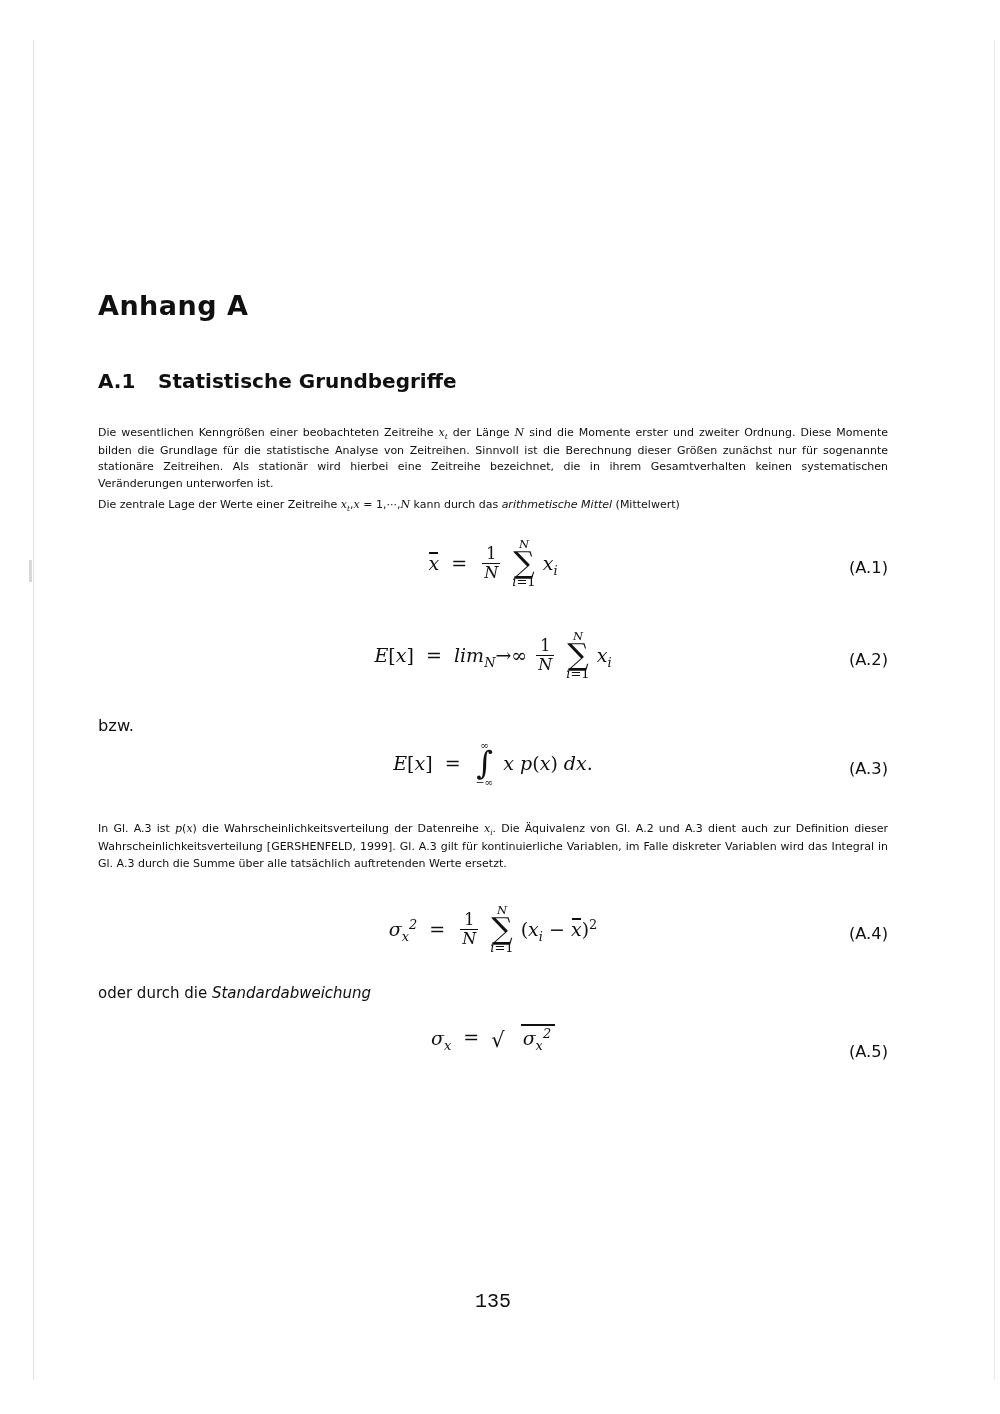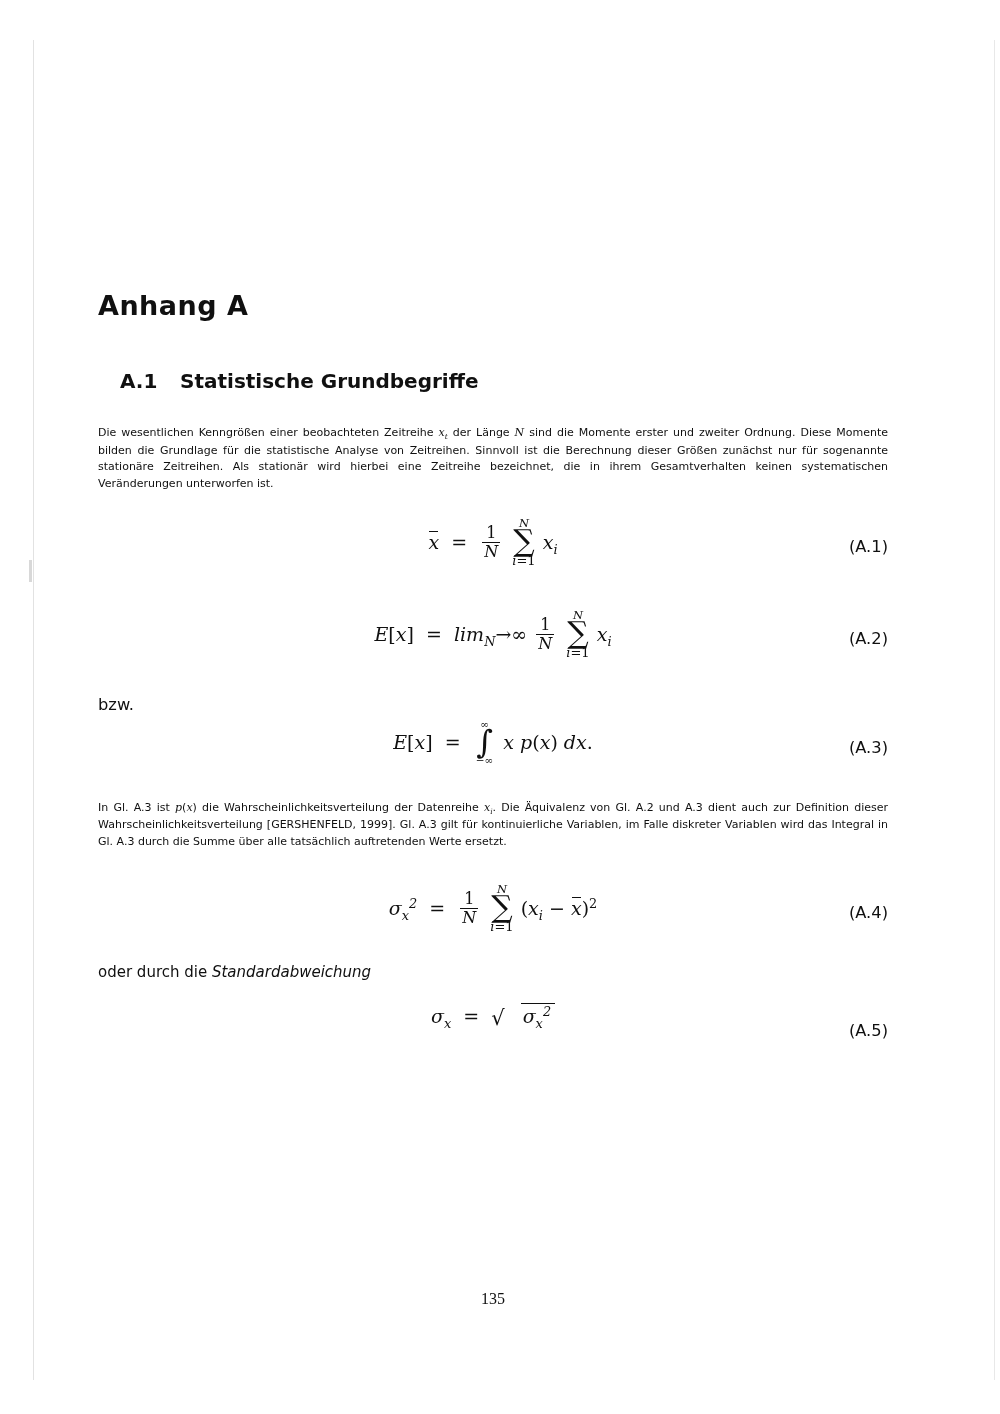--- a/index.html
+++ b/index.html
@@ -58,21 +58,20 @@
     letter-spacing: 0.2px;
   }
   h2.section-title {
     font-size: 20px;
     font-weight: bold;
     margin: 0 0 32px 0;
   }
   h2.section-title .num {
     display: inline-block;
     min-width: 60px;
-    margin-left: 22px;
   }
   p.body {
     font-size: 11px;
     line-height: 1.52;
     margin: 0 0 4px 0;
     text-align: justify;
     text-justify: inter-word;
   }
   .eqrow {
     position: relative;
@@ -154,22 +153,22 @@
     left: 0; right: 0; top: 0;
     height: 1.3px;
     background: #101010;
   }
   .radical { font-size: 21px; display: inline-block; vertical-align: -2px; }
   .pagenum {
     position: absolute;
     left: 0; right: 0;
     top: 1000px;
     text-align: center;
-    font-size: 16px;
-    font-family: Liberation Serif, serif;
+    font-size: 20px;
+    font-family: Liberation Mono, monospace;
   }
   .bzw-label {
     font-size: 16.3px;
   }
   .lbl-left {
     font-size: 15px;
     margin: 22px 0 0 0;
   }
 </style>
 </head>
@@ -188,20 +187,23 @@
 
 
     <h2 class="section-title">
       <span class="num">A.1</span><span>Statistische Grundbegriffe</span>
     </h2>
 
     <p class="body">
       Die wesentlichen Kenngrößen einer beobachteten Zeitreihe <span class="mathi">x<sub class="sm">t</sub></span> der Länge <span class="mathi">N</span> sind die Momente erster und zweiter Ordnung. Diese Momente bilden die Grundlage für die statistische Analyse von Zeitreihen. Sinnvoll ist die Berechnung dieser Größen zunächst nur für sogenannte stationäre Zeitreihen. Als stationär wird hierbei eine Zeitreihe bezeichnet, die in ihrem Gesamtverhalten keinen systematischen Veränderungen unterworfen ist.
     </p>
 
+    <p class="body">
+      Die zentrale Lage der Werte einer Zeitreihe <span class="mathi">x<sub class="sm">t</sub></span>,<span class="mathi">x</span> = 1,···,<span class="mathi">N</span> kann durch das <span class="ital">arithmetische Mittel</span> (Mittelwert)
+    </p>
 
     <div class="eqrow">
       <div class="eqbody">
         <span class="mathi overbar">x</span> &nbsp;=&nbsp;
         <span class="frac"><span class="num mathu">1</span><span class="den mathi">N</span></span>
         <span class="bigsum"><span class="top">N</span><span class="sym">∑</span><span class="lim"><span class="mathi">i</span>=1</span></span>
         <span class="mathi">x<sub class="sm">i</sub></span>
       </div>
       <div class="eqnum">(A.1)</div>
     </div>

